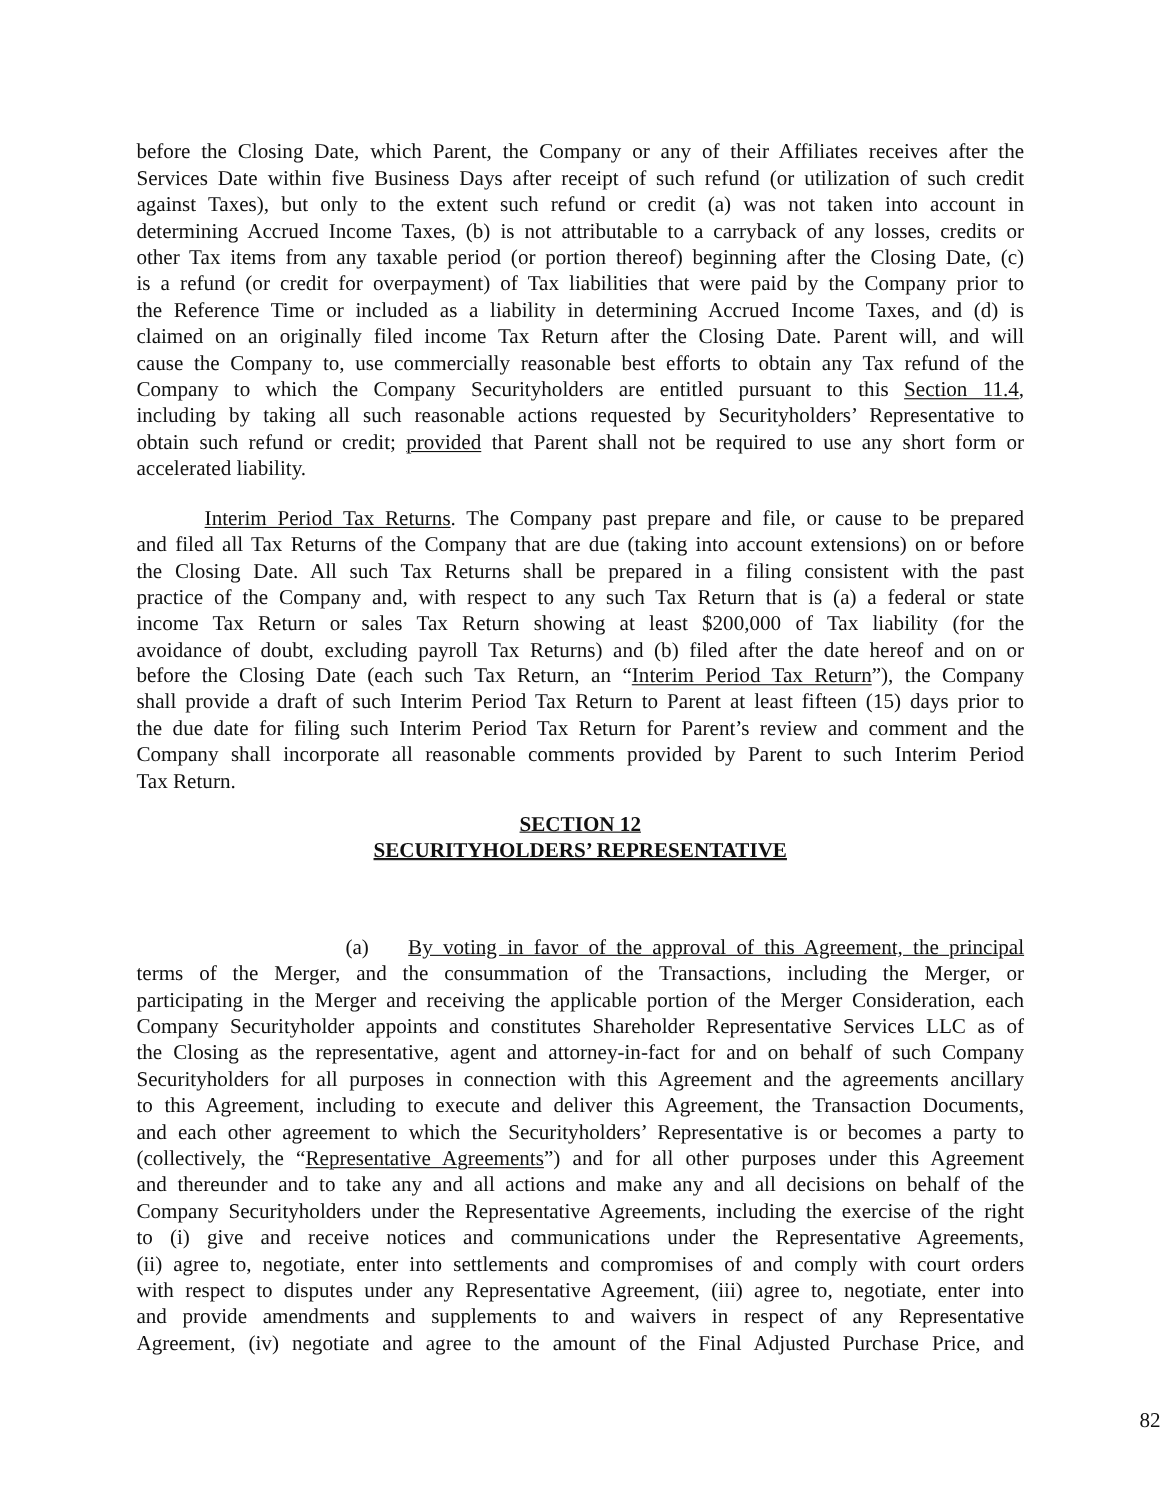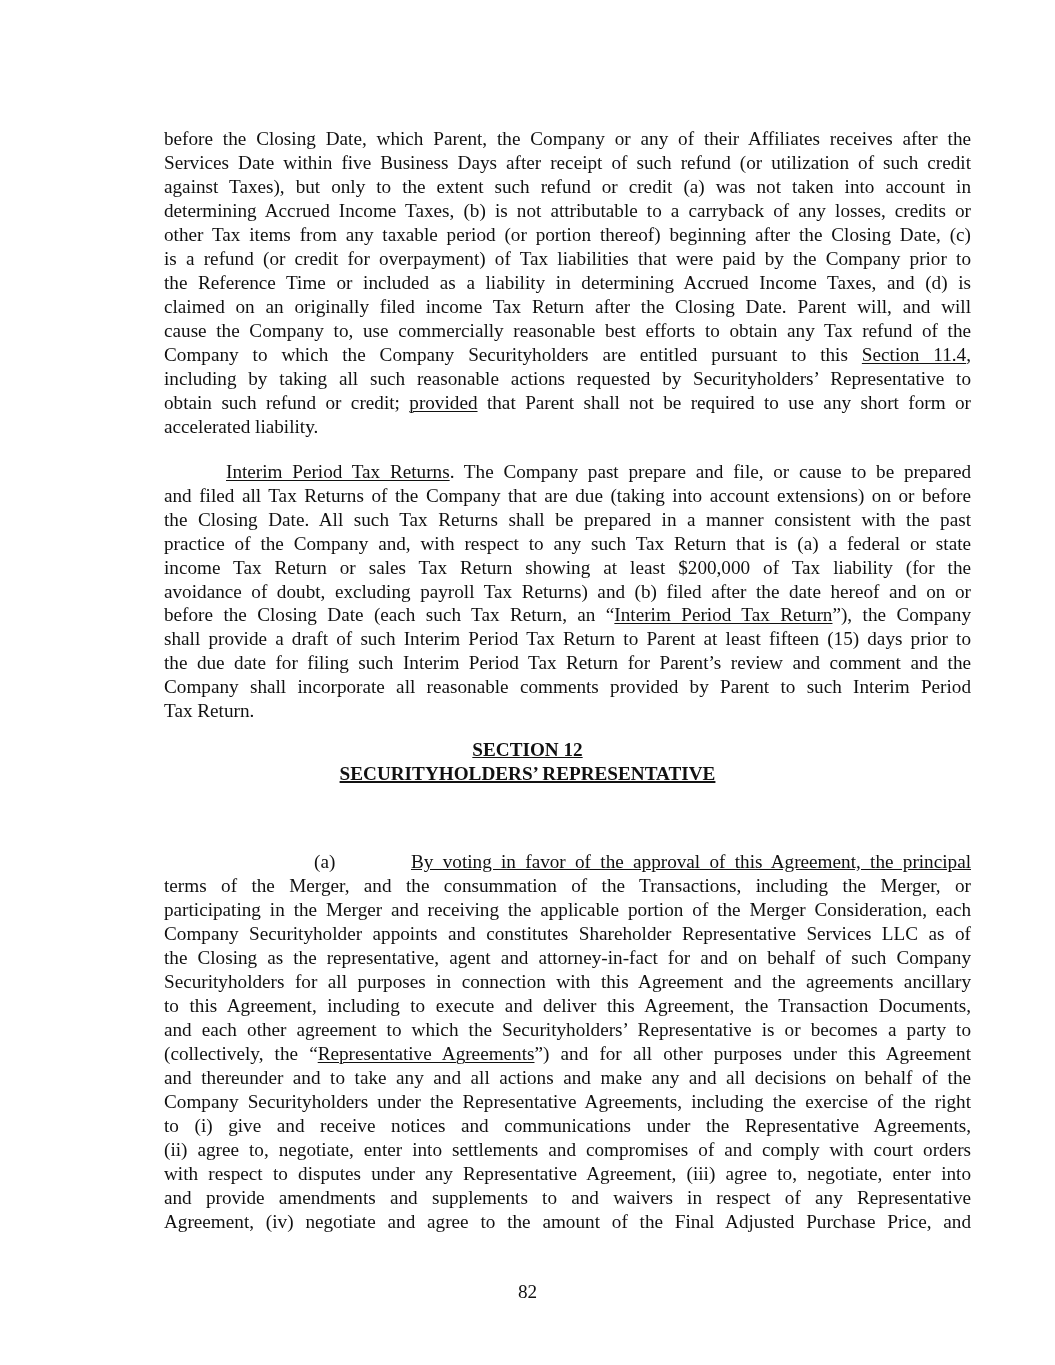--- a/index.html
+++ b/index.html
@@ -3,29 +3,29 @@
 <meta charset="utf-8">
 <style>
   html, body { margin: 0; padding: 0; background: #ffffff; }
   body { width: 1055px; height: 1365px; position: relative; overflow: hidden; }
   .page {
     position: absolute; left: 0; top: 0; width: 1055px; height: 1365px;
     font-family: "Liberation Serif", serif; color: #111111; font-size: 19.2px;
   }
   .ln {
     position: absolute; left: 124px; width: 807px; height: 24px; line-height: 24px;
-    white-space: nowrap; text-align: justify; text-align-last: justify; margin-left: 40px;
+    white-space: nowrap; text-align: justify; text-align-last: justify;
   }
   .ln.last { text-align: left; text-align-last: left; }
   .ln.indent1 { left: 186px; width: 745px; }
   .u { text-decoration: underline; text-underline-offset: 2px; text-decoration-thickness: 1px; }
   .center { position: absolute; left: 0; width: 1055px; text-align: center; font-weight: bold; line-height: 24px; text-decoration: underline; }
   .num-a { position: absolute; left: 314px; top: 850px; line-height: 24px; }
   .ln.after-a { left: 371px; width: 560px; text-decoration: underline; }
-  .pagenum { position: absolute; left: 0; width: 1055px; top: 1280px; text-align: center; line-height: 24px; }
+  .pagenum { position: absolute; left: 0; width: 1055px; top: 1280px; text-align: right; line-height: 24px; }
 </style>
 </head>
 <body>
 
 <div class="page">
 
   <div>
     <div class="ln" style="top:127px">before the Closing Date, which Parent, the Company or any of their Affiliates receives after the</div>
     <div class="ln" style="top:151px">Services Date within five Business Days after receipt of such refund (or utilization of such credit</div>
     <div class="ln" style="top:175px">against Taxes), but only to the extent such refund or credit (a) was not taken into account in</div>
@@ -37,21 +37,21 @@
     <div class="ln" style="top:319px">cause the Company to, use commercially reasonable best efforts to obtain any Tax refund of the</div>
     <div class="ln" style="top:343px"><span>Company to which the Company Securityholders are entitled pursuant to this </span><span class="u">Section 11.4</span><span>,</span></div>
     <div class="ln" style="top:367px">including by taking all such reasonable actions requested by Securityholders’ Representative to</div>
     <div class="ln" style="top:391px"><span>obtain such refund or credit; </span><span class="u">provided</span><span> that Parent shall not be required to use any short form or</span></div>
     <div class="ln last" style="top:415px">accelerated liability.</div>
   </div>
 
   <div>
     <div class="ln indent1" style="top:460px"><span class="u">Interim Period Tax Returns</span><span>.  The Company past prepare and file, or cause to be prepared</span></div>
     <div class="ln" style="top:484px">and filed all Tax Returns of the Company that are due (taking into account extensions) on or before</div>
-    <div class="ln" style="top:508px">the Closing Date. All such Tax Returns shall be prepared in a manner consistent with the past</div>
+    <div class="ln" style="top:508px">the Closing Date. All such Tax Returns shall be prepared in a filing consistent with the past</div>
     <div class="ln" style="top:532px">practice of the Company and, with respect to any such Tax Return that is (a) a federal or state</div>
     <div class="ln" style="top:556px">income Tax Return or sales Tax Return showing at least $200,000 of Tax liability (for the</div>
     <div class="ln" style="top:580px">avoidance of doubt, excluding payroll Tax Returns) and (b) filed after the date hereof and on or</div>
     <div class="ln" style="top:603px"><span>before the Closing Date (each such Tax Return, an “</span><span class="u">Interim Period Tax Return</span><span>”), the Company</span></div>
     <div class="ln" style="top:627px">shall provide a draft of such Interim Period Tax Return to Parent at least fifteen (15) days prior to</div>
     <div class="ln" style="top:651px">the due date for filing such Interim Period Tax Return for Parent’s review and comment and the</div>
     <div class="ln" style="top:675px">Company shall incorporate all reasonable comments provided by Parent to such Interim Period</div>
     <div class="ln last" style="top:699px">Tax Return.</div>
   </div>
 

